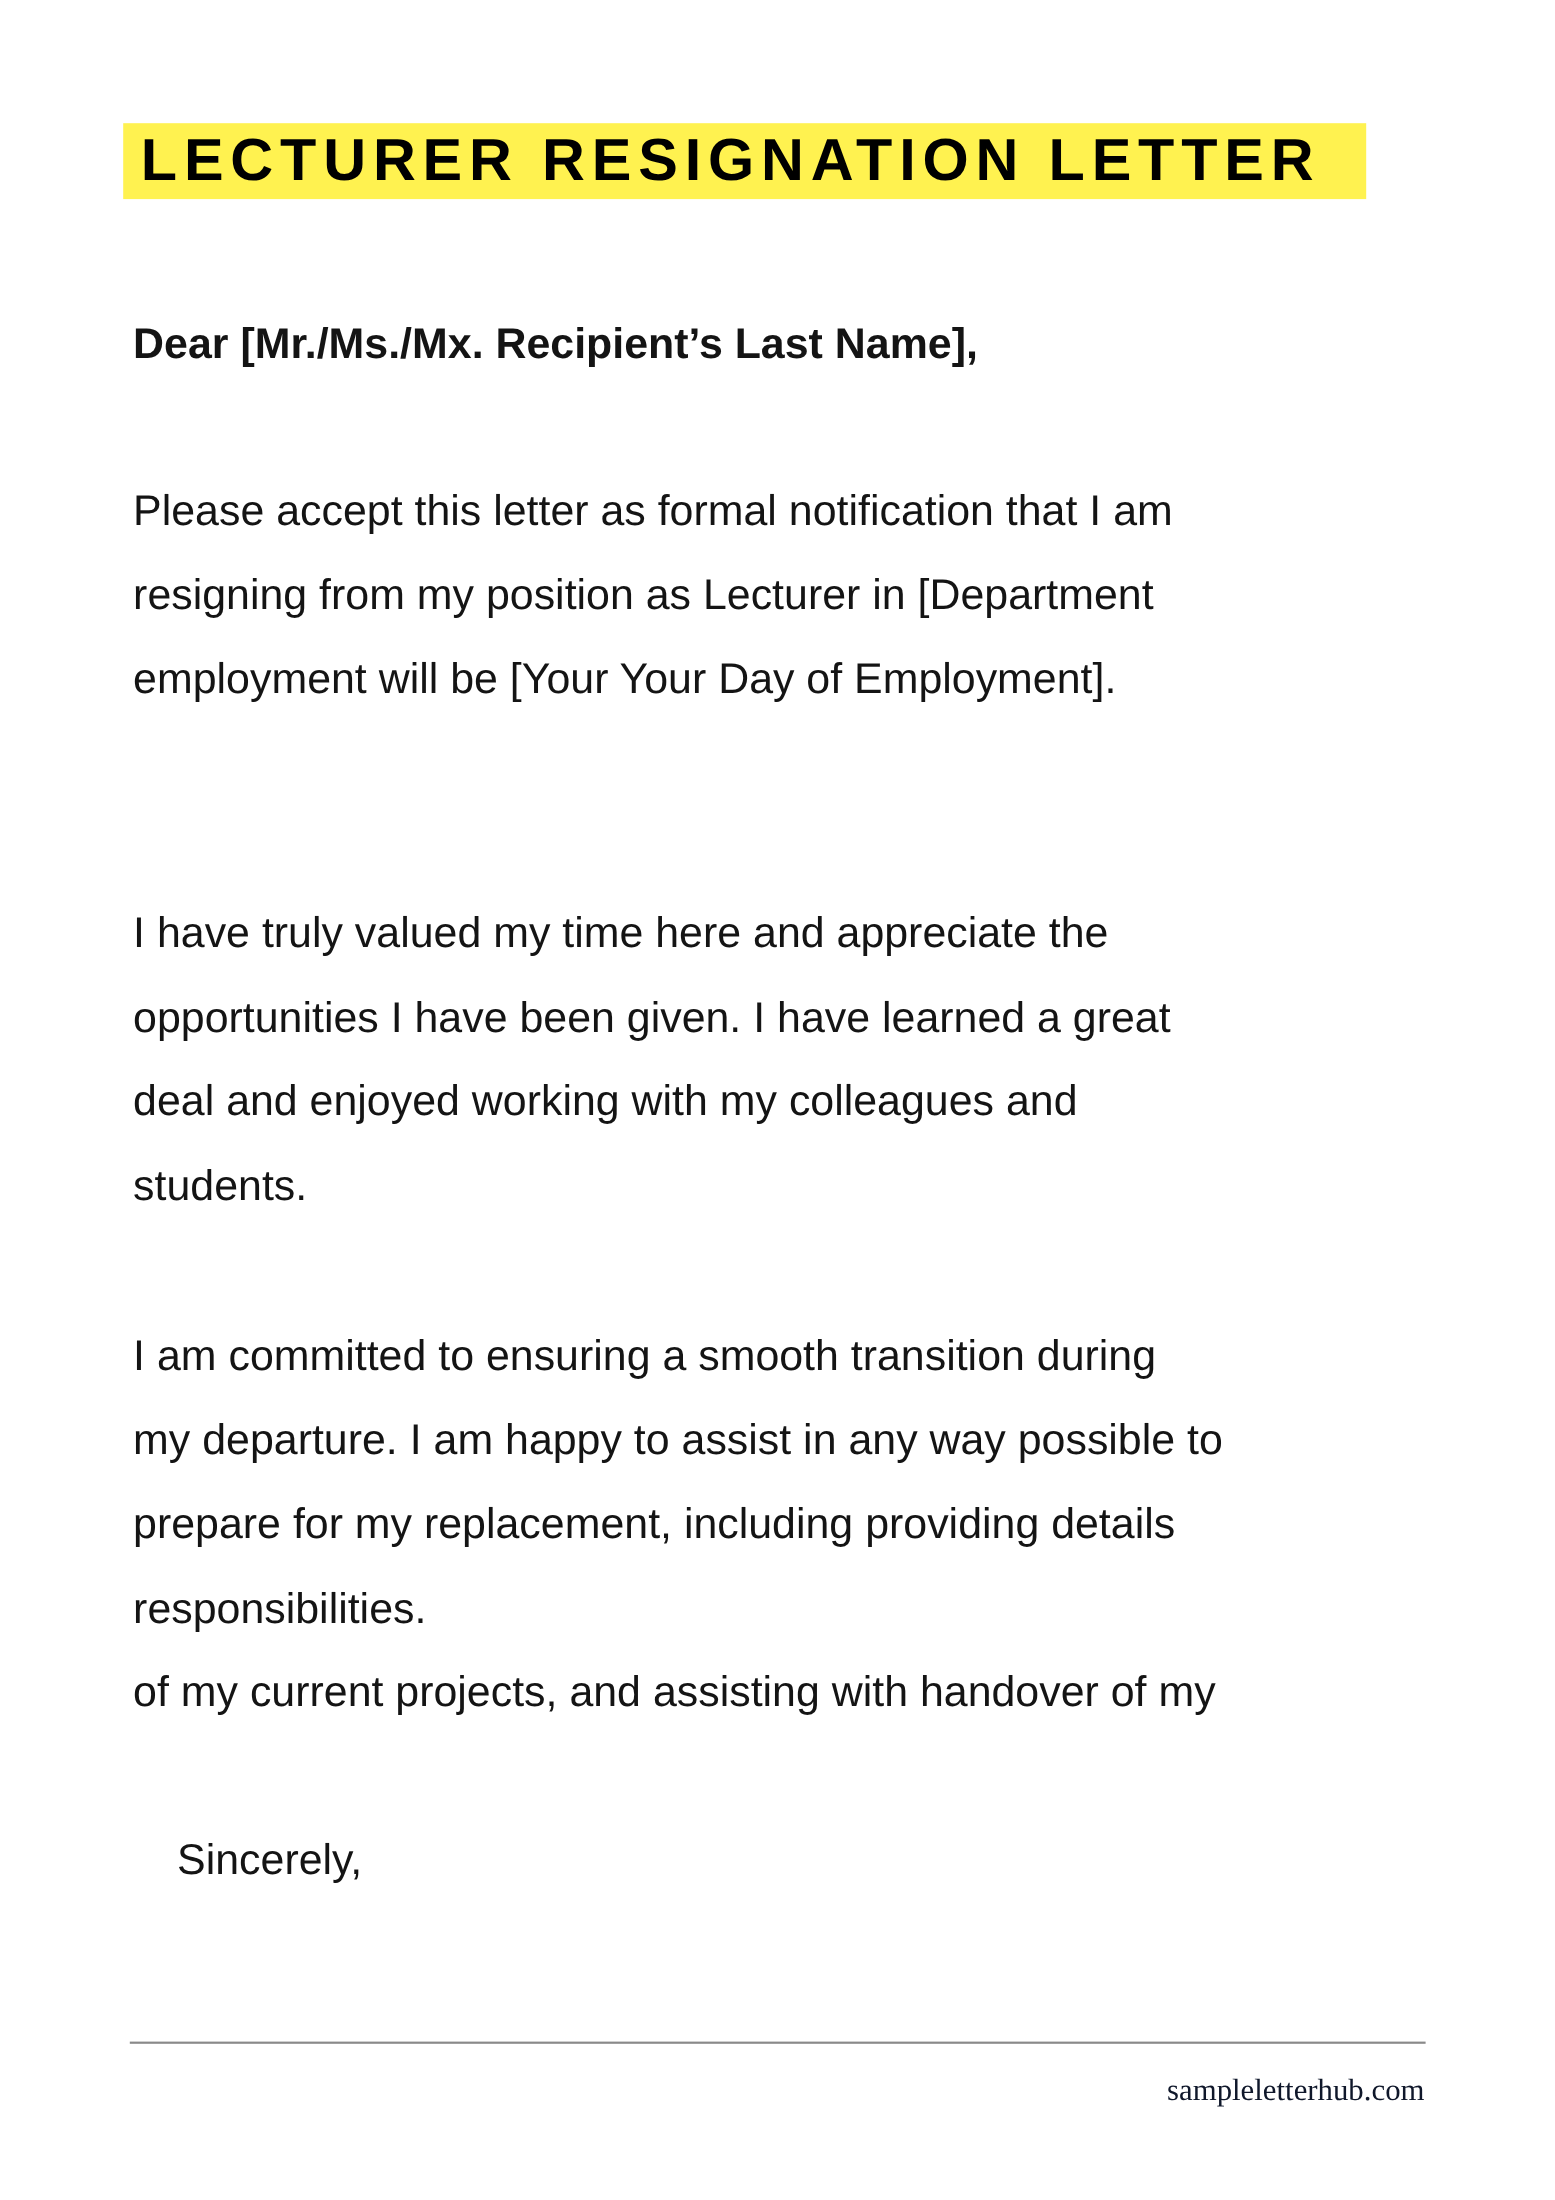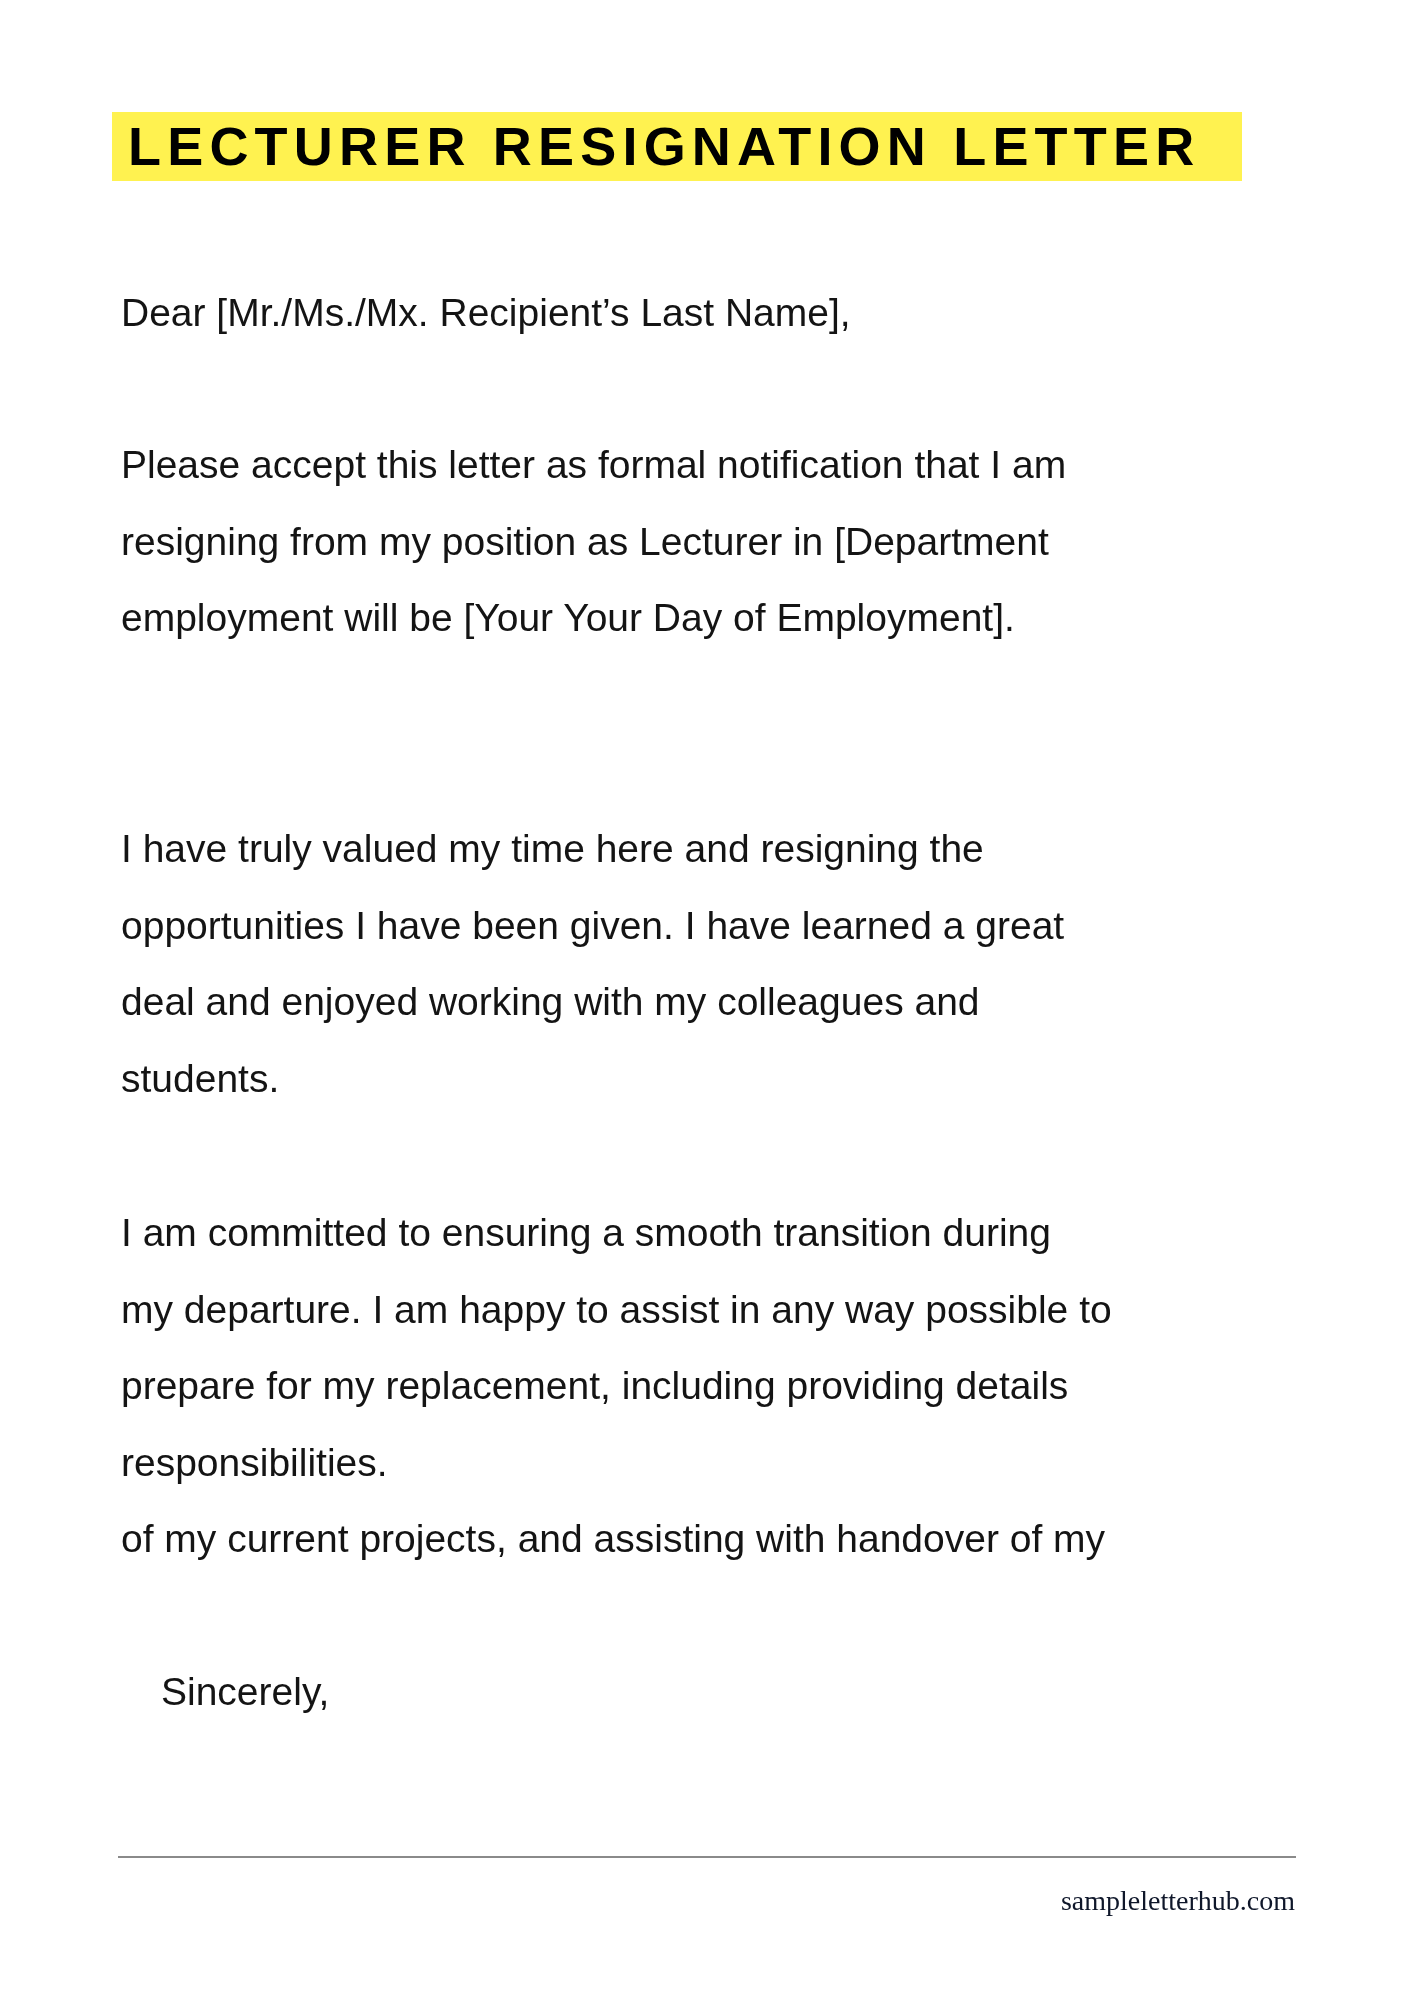--- a/index.html
+++ b/index.html
@@ -68,32 +68,32 @@
       white-space: nowrap;
     }
   </style>
 </head>
 <body>
 
 <div class="title-bar">
   <span class="title-text">LECTURER RESIGNATION LETTER</span>
 </div>
 
-<div class="block" style="top:275px;">
+<div class="block" style="top:275px;font-weight:bold;">
   <span class="line">Dear [Mr./Ms./Mx. Recipient’s Last Name],</span>
 </div>
 
 <div class="block" style="top:427px;">
   <span class="line">Please accept this letter as formal notification that I am</span>
   <span class="line">resigning from my position as Lecturer in [Department</span>
   <span class="line">employment will be [Your Your Day of Employment].</span>
 </div>
 
 <div class="block" style="top:811px;">
-  <span class="line">I have truly valued my time here and resigning the</span>
+  <span class="line">I have truly valued my time here and appreciate the</span>
   <span class="line">opportunities I have been given. I have learned a great</span>
   <span class="line">deal and enjoyed working with my colleagues and</span>
   <span class="line">students.</span>
 </div>
 
 <div class="block" style="top:1195px;">
   <span class="line">I am committed to ensuring a smooth transition during</span>
   <span class="line">my departure. I am happy to assist in any way possible to</span>
   <span class="line">prepare for my replacement, including providing details</span>
   <span class="line">responsibilities.</span>

